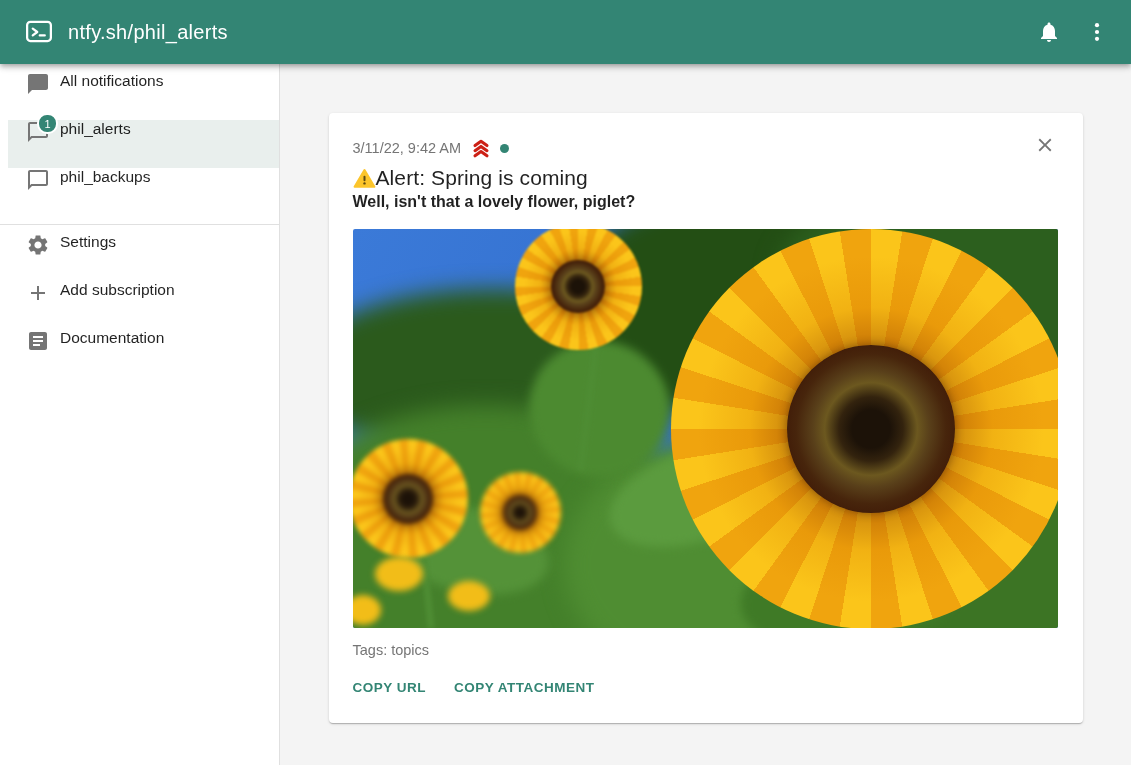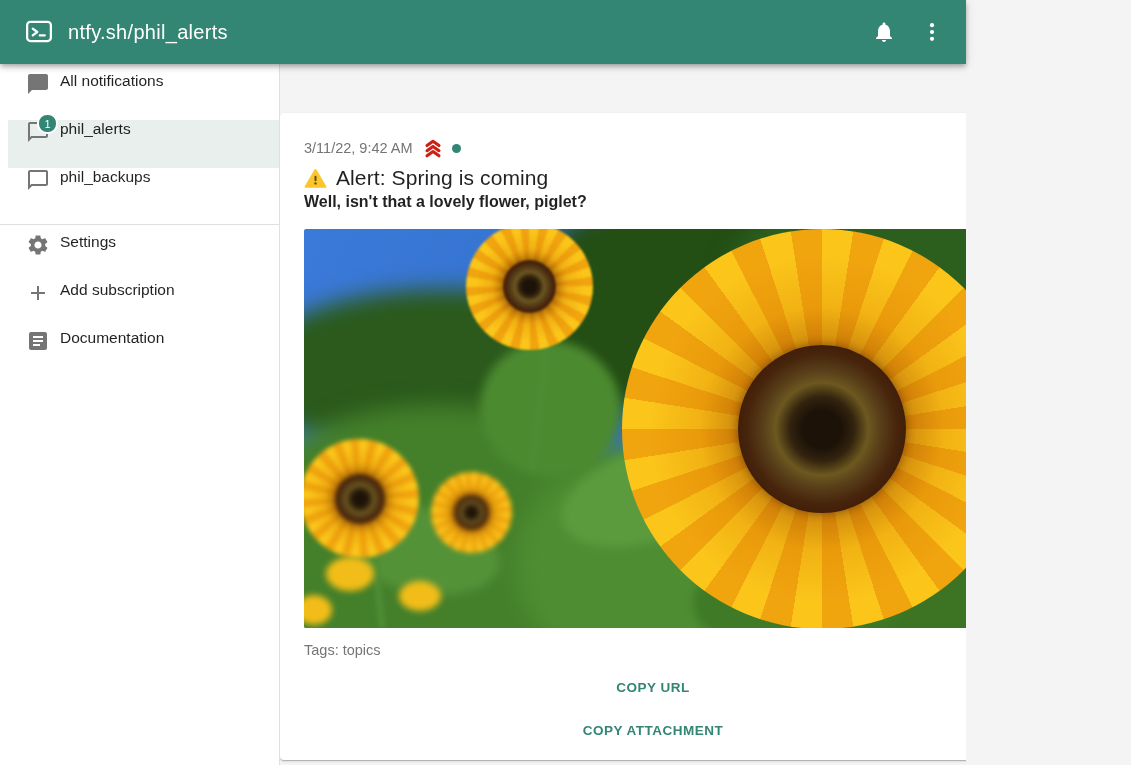--- a/index.html
+++ b/index.html
@@ -2,21 +2,21 @@
 <html><head>
 <meta charset="utf-8">
 <style>
   html,body{margin:0;padding:0;}
   body{
     width:1131px;height:765px;overflow:hidden;
     font-family:"Liberation Sans", sans-serif;
     background:#f4f4f4;
     -webkit-font-smoothing:antialiased;
   }
-  .app{display:flex;flex-direction:column;width:966px;height:765px;}
+  .app{display:flex;flex-direction:column;width:1131px;height:765px;}
 
   
   .appbar{
     flex:0 0 64px;height:64px;background:#338574;
     display:flex;align-items:center;justify-content:space-between;
     padding:0 12px 0 24px;box-sizing:border-box;position:relative;z-index:20;
     box-shadow:0 2px 4px -1px rgba(0,0,0,.2),0 4px 5px 0 rgba(0,0,0,.14),0 1px 10px 0 rgba(0,0,0,.12);
   }
   .appbar-left{display:flex;align-items:center;}
   .appbar-title{color:#fff;font-size:20px;font-weight:500;margin:0 0 0 14px;letter-spacing:.3px;}
@@ -46,35 +46,35 @@
     background:#338574;color:#fff;border:2px solid #fff;border-radius:10px;
     font-size:11px;font-weight:500;display:flex;align-items:center;justify-content:center;
   }
   .divider{height:1px;background:#e0e0e0;margin:8px 0;}
 
   
   .main{flex:1;background:#f4f4f4;overflow:hidden;}
   .card{
     width:754px;margin:49px auto 0;background:#fff;border-radius:4px;position:relative;
     box-shadow:0 1px 3px rgba(0,0,0,.14),0 1px 1px rgba(0,0,0,.1),0 2px 1px -1px rgba(0,0,0,.12);
-    padding:24px 24px 4px;box-sizing:border-box;
+    padding:24px 24px 10px;box-sizing:border-box;
   }
   .close-btn{
     position:absolute;top:12px;right:18px;background:none;border:none;cursor:pointer;
     width:40px;height:40px;border-radius:50%;display:flex;align-items:center;justify-content:center;padding:0;
   }
   .meta-row{display:flex;align-items:center;gap:5px;color:#757575;font-size:14.5px;height:22px;}
   .new-dot{width:9px;height:9px;border-radius:50%;background:#338574;margin-left:3px;}
   .ntitle{
-    display:flex;align-items:center;gap:9px;margin:7px 0 3px;
+    display:flex;align-items:center;margin:7px 0 3px;
     font-size:21px;font-weight:400;color:rgba(0,0,0,.87);letter-spacing:.1px;
   }
   .nbody{margin:2px 0 18px;font-size:16px;color:rgba(0,0,0,.87);font-weight:bold;}
   .tags{color:#757575;font-size:14.5px;margin:14px 0 10px;}
-  .actions{display:flex;gap:12px;margin:14px 0 10px -8px;flex-direction:column;}
+  .actions{display:flex;gap:12px;margin:14px 0 10px -8px;}
   .textbtn{
     background:none;border:none;cursor:pointer;color:#338574;
     font-family:inherit;font-size:13.5px;font-weight:700;letter-spacing:.5px;
     padding:8px;border-radius:4px;
   }
 
   
   .photo{
     width:705px;height:399px;position:relative;overflow:hidden;border-radius:2px;cursor:pointer;
     background:linear-gradient(115deg,#3b7ad8 0%,#336fce 45%,#2a63bd 100%);

